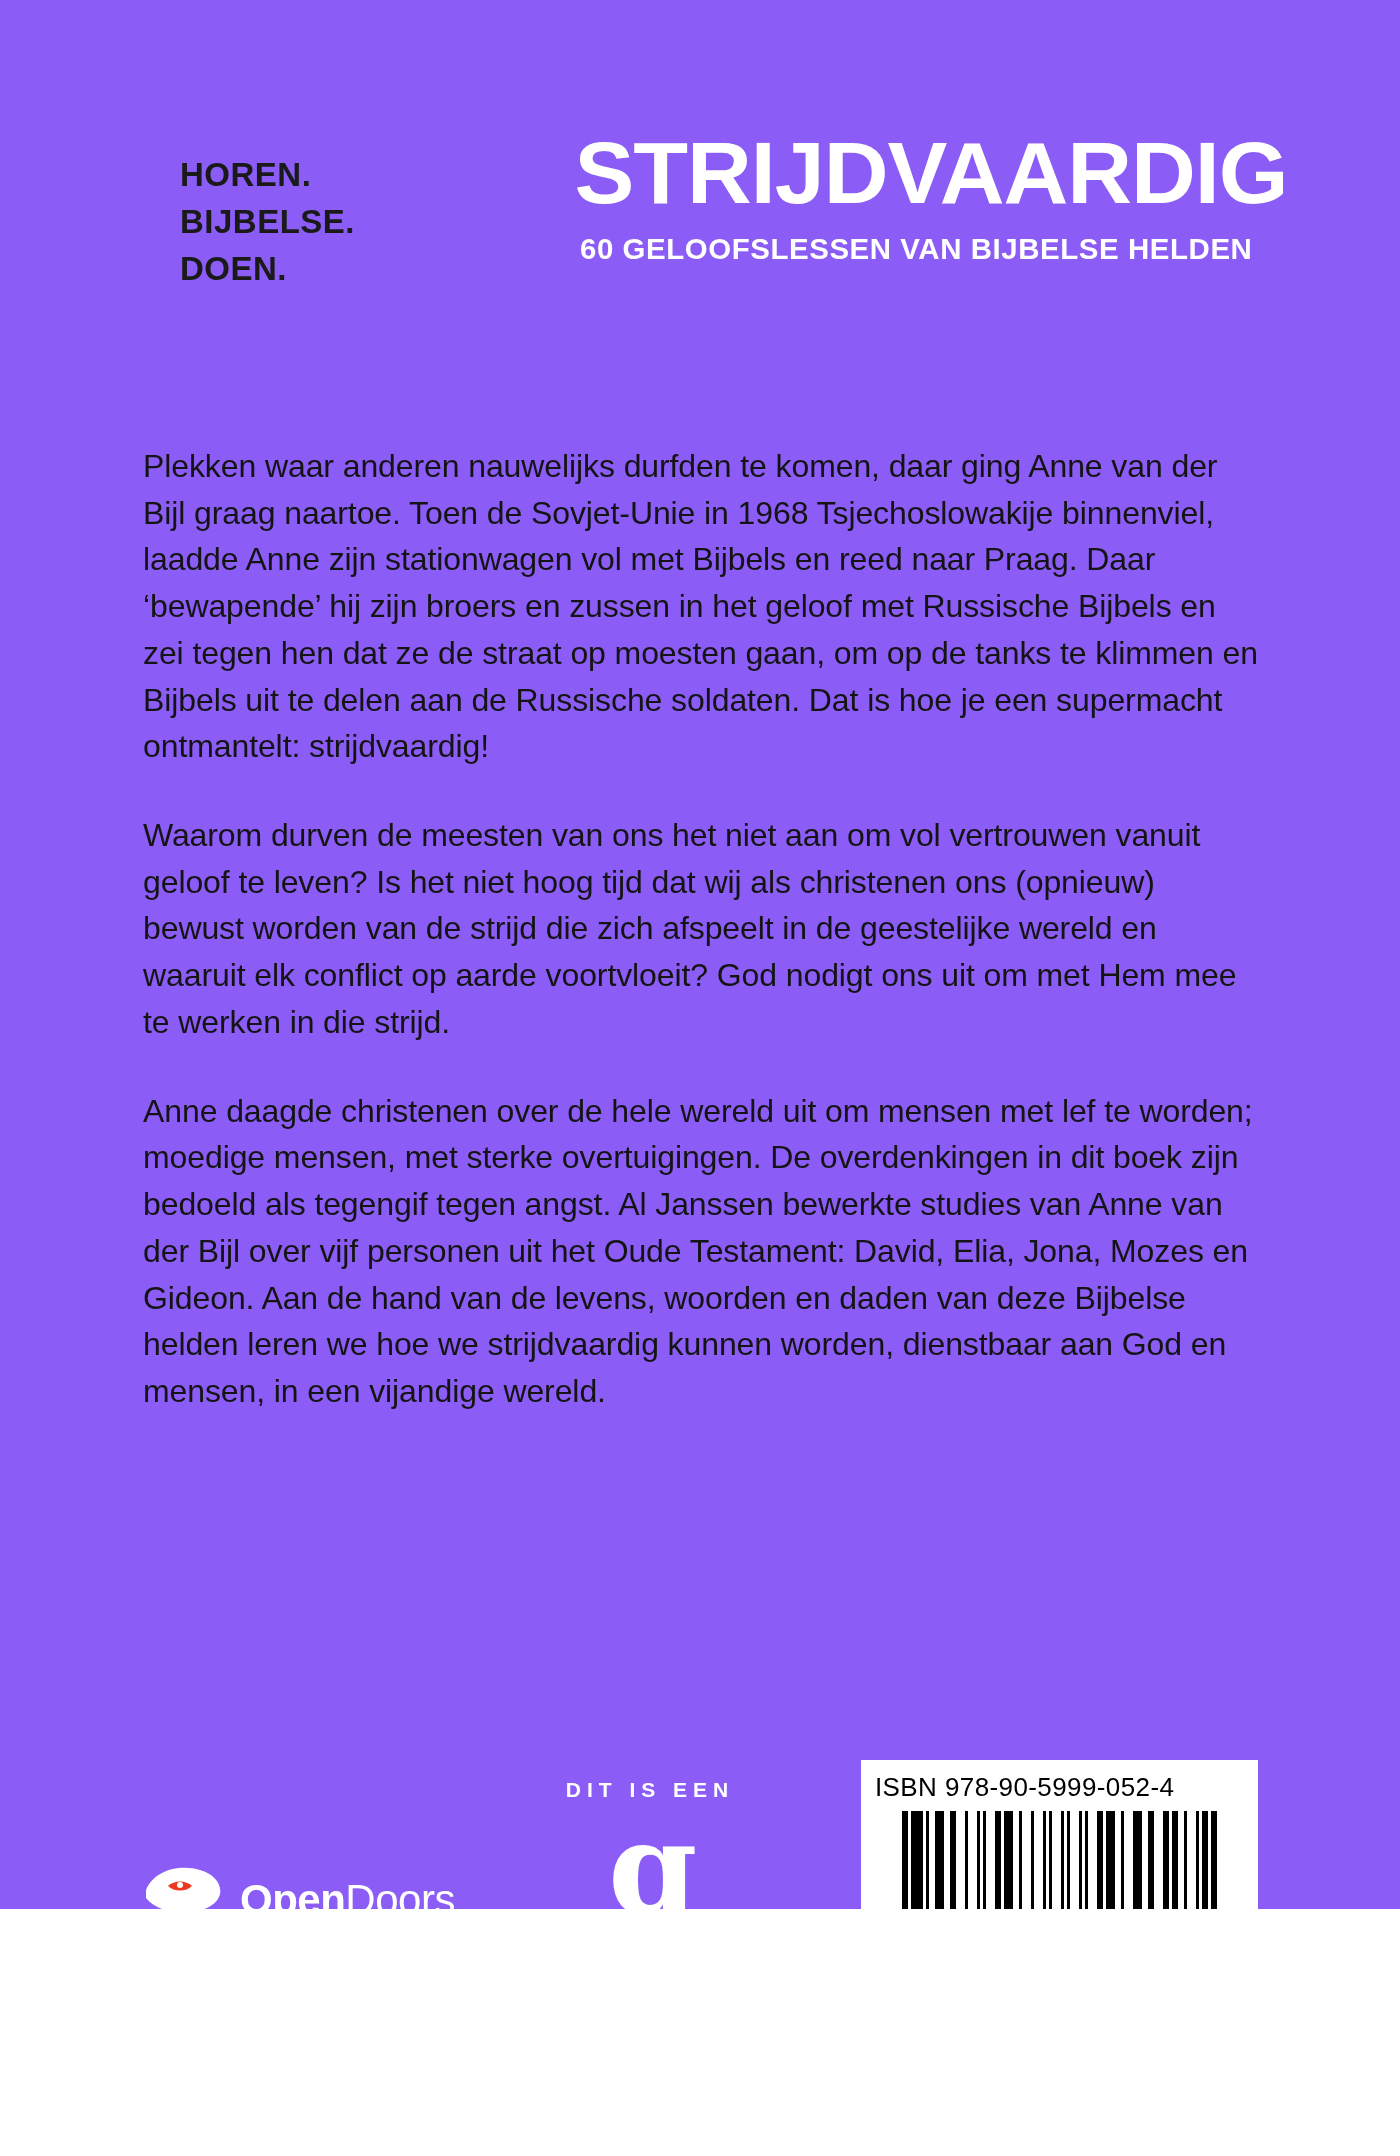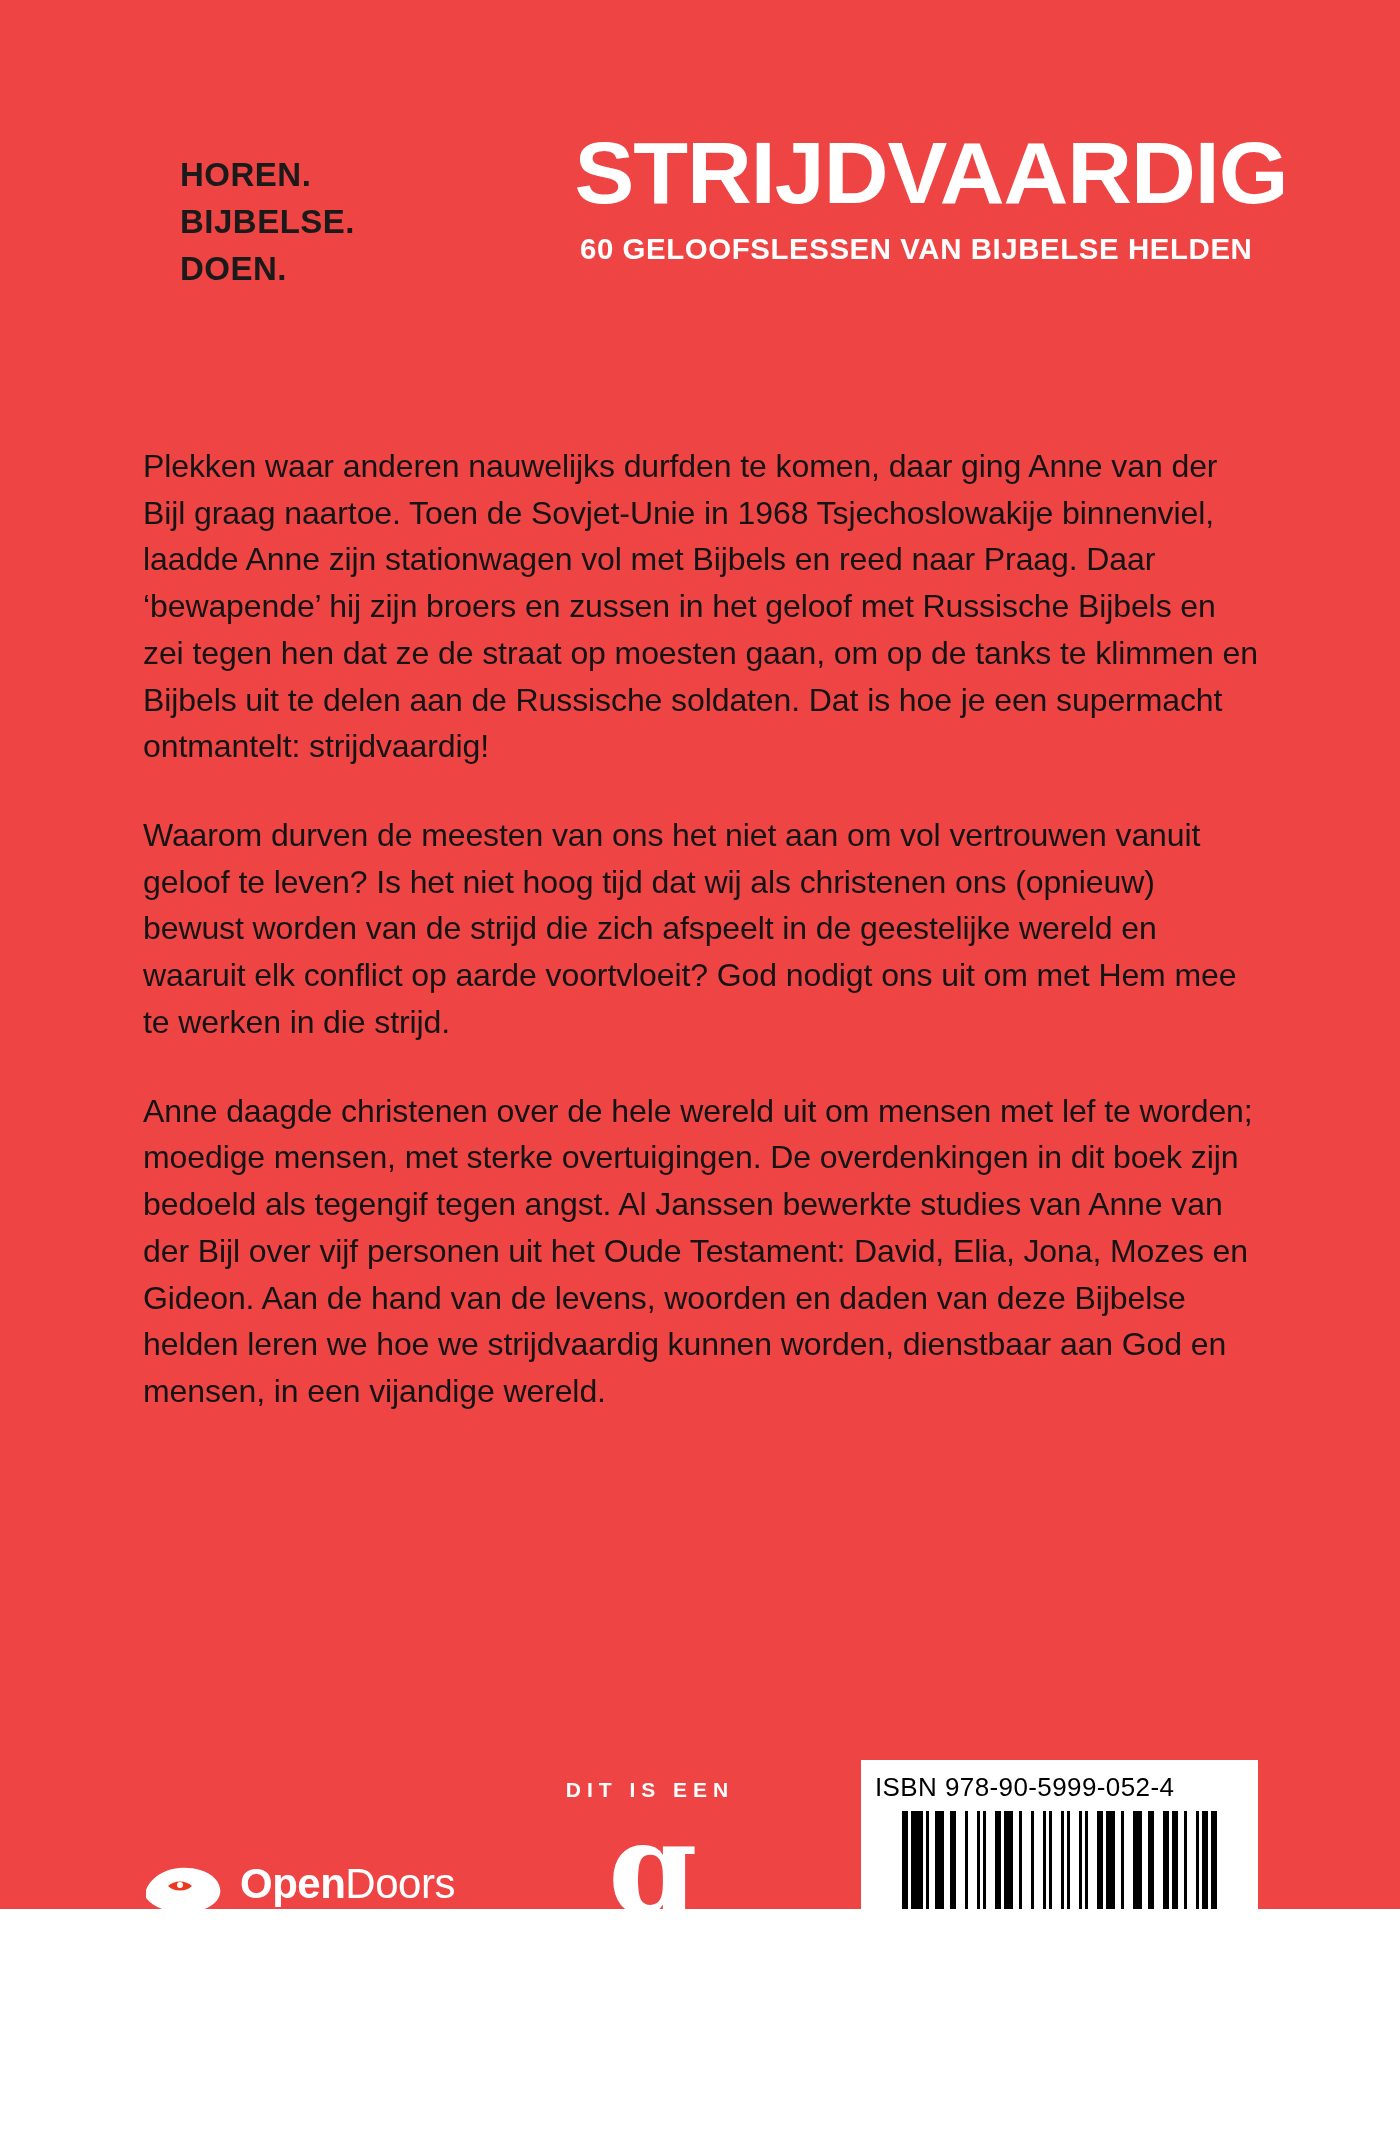--- a/index.html
+++ b/index.html
@@ -10,21 +10,21 @@
     width: 1400px;
     height: 2156px;
     background: #ffffff;
     font-family: "Liberation Sans", sans-serif;
     overflow: hidden;
   }
   .cover {
     position: relative;
     width: 1400px;
     height: 1909px;
-    background: #ef4444;
+    background: #8b5cf6;
     box-sizing: border-box;
     overflow: hidden;
   }
 
   
   .header {
     position: absolute;
     left: 150px;
     top: 130px;
     width: 1120px;
@@ -93,21 +93,21 @@
     width: 1400px;
     height: 396px;
   }
 
   
   .opendoors {
     position: absolute;
     left: 140px;
     top: 100px;
     display: flex;
-    align-items: flex-start;
+    align-items: flex-end;
     gap: 14px;
   }
   .od-mark {
     width: 86px;
     height: 64px;
     position: relative;
   }
   .od-text {
     color: #ffffff;
     font-size: 42px;

